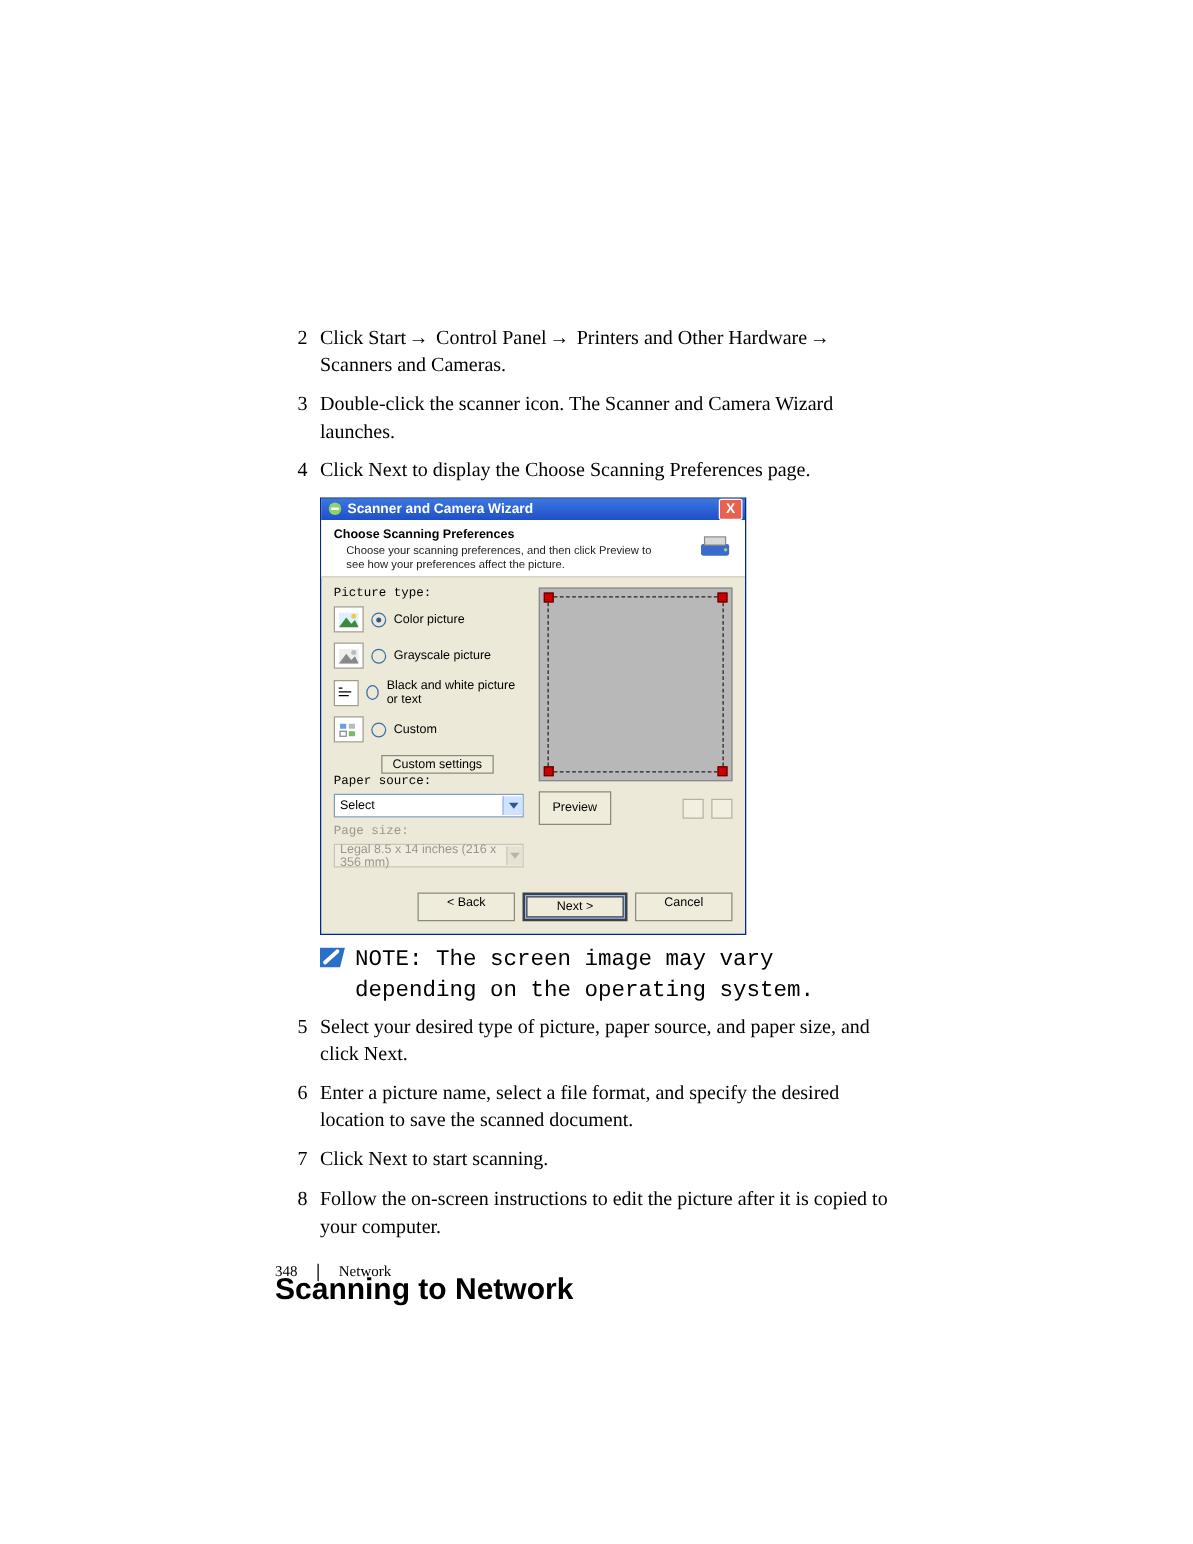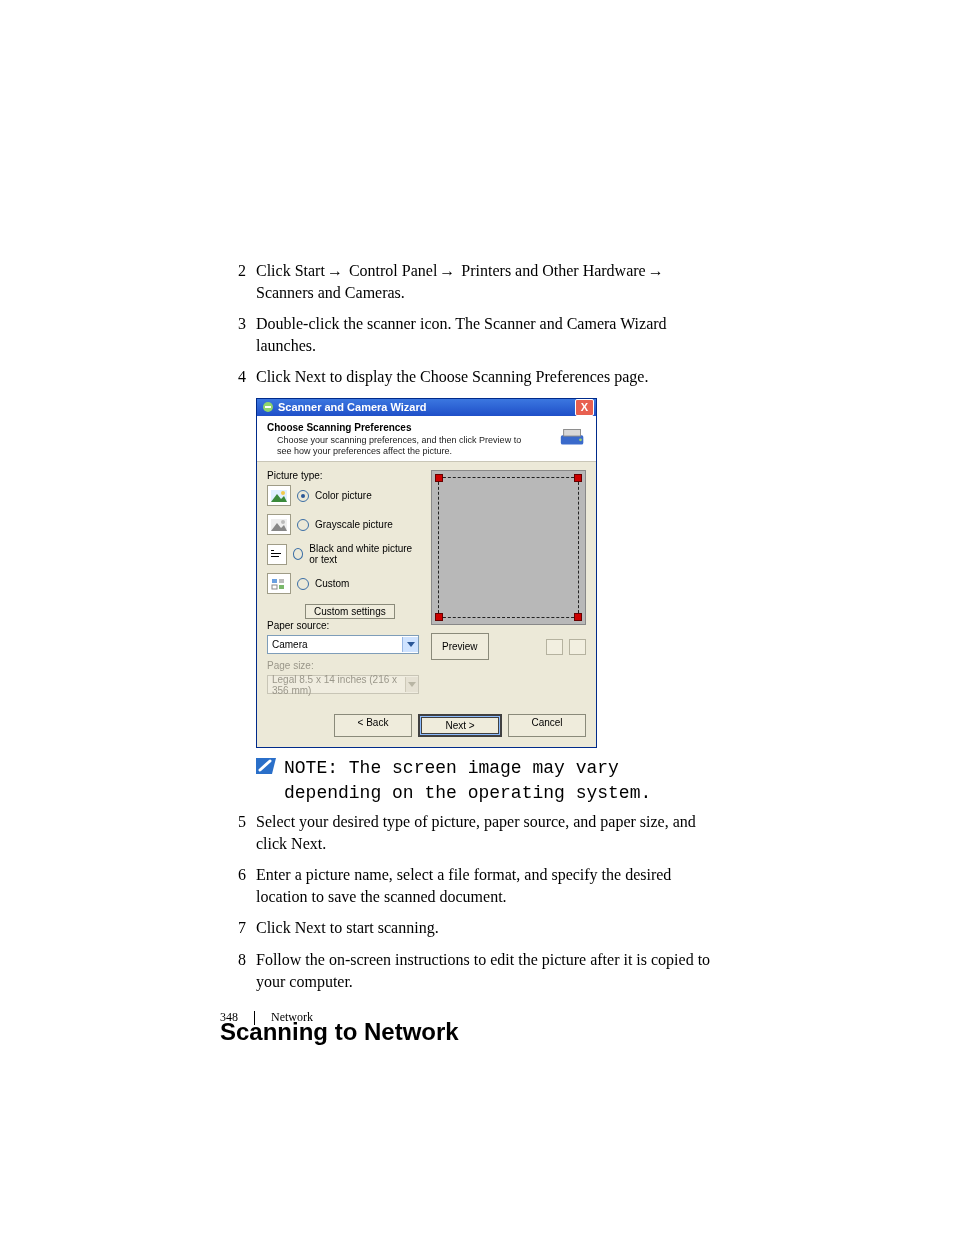--- a/index.html
+++ b/index.html
@@ -15,21 +15,21 @@
   .wiz-title{background:linear-gradient(#3b77e0,#1f4fc8);color:#fff;height:17px;display:flex;align-items:center;padding:0 2px 0 5px;font-size:11px;font-weight:bold;}
   .wiz-title .xicon{margin-right:4px;width:12px;height:12px;}
   .wiz-title .spacer{flex:1;}
   .wiz-close{width:17px;height:15px;background:#e86050;border:1px solid #fff;display:flex;align-items:center;justify-content:center;color:#fff;font:bold 11px Arial;border-radius:2px;}
   .wiz-head{background:#fff;padding:6px 8px 4px 10px;display:flex;border-bottom:1px solid #c9c6b7;}
   .wiz-head .t1{font-weight:bold;font-size:10px;}
   .wiz-head .t2{font-size:9px;color:#222;margin:2px 0 0 10px;line-height:1.25;max-width:250px;}
   .wiz-head .hicon{width:30px;height:30px;margin-left:auto;display:flex;align-items:center;justify-content:center;}
   .wiz-body{padding:8px 10px 4px 10px;display:flex;gap:12px;}
   .col-l{flex:0 0 148px;}
-  .lbl{font-size:10px;margin:0 0 4px 0;}
+  .lbl{font-size:10px;margin:0 0 4px 0;font-family:Liberation Mono, monospace;}
   .opt{display:flex;align-items:center;gap:6px;margin:0 0 8px 0;}
   .oicon{width:22px;height:19px;border:1px solid #9f9c87;background:#fff;display:flex;align-items:center;justify-content:center;}
   .radio{width:10px;height:10px;border:1px solid #3b6ea5;border-radius:50%;display:inline-flex;align-items:center;justify-content:center;}
   .radio.sel::after{content:"";width:4px;height:4px;background:#2b5797;border-radius:50%;}
   .cs-btn{margin:2px 0 1px 38px;display:inline-block;border:1px solid #8a8a7a;background:#efecdc;padding:1px 8px;font-size:10px;}
   .dd{width:146px;height:17px;border:1px solid #7e9db9;background:#fff;display:flex;align-items:center;padding:0 0 0 4px;font-size:10px;margin-bottom:6px;}
   .dd .ar{margin-left:auto;width:15px;height:15px;background:#cfe3ff;border-left:1px solid #98b7e4;display:flex;align-items:center;justify-content:center;}
   .dd.dis{background:#f0ede0;color:#9a978a;border-color:#c8c5b6;}
   .dd.dis .ar{background:#e5e1d3;border-left-color:#cdc9b8;}
   .lbl.dis{color:#9a978a;}
@@ -155,21 +155,21 @@
                 <rect x="8" y="7" width="5" height="4" fill="#7ab86a"></rect>
               </svg>
             </div>
           <span class="radio"></span>
           <span>Custom</span>
         </div>
         <div class="cs-btn">Custom settings</div>
 
         <div class="lbl">Paper source:</div>
         <div class="dd">
-          <span>Camera</span>
+          <span>Select</span>
           <span class="ar">
               <svg width="8" height="6" viewBox="0 0 8 6">
                 <polygon points="0,0 8,0 4,5" fill="#2b5797"></polygon>
               </svg>
             </span>
         </div>
         <div class="lbl dis">Page size:</div>
         <div class="dd dis">
           <span>Legal 8.5 x 14 inches (216 x 356 mm)</span>
           <span class="ar">

